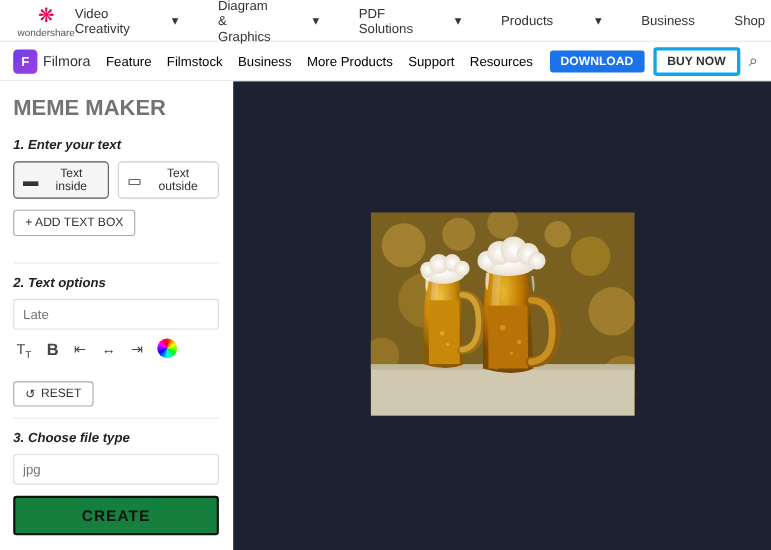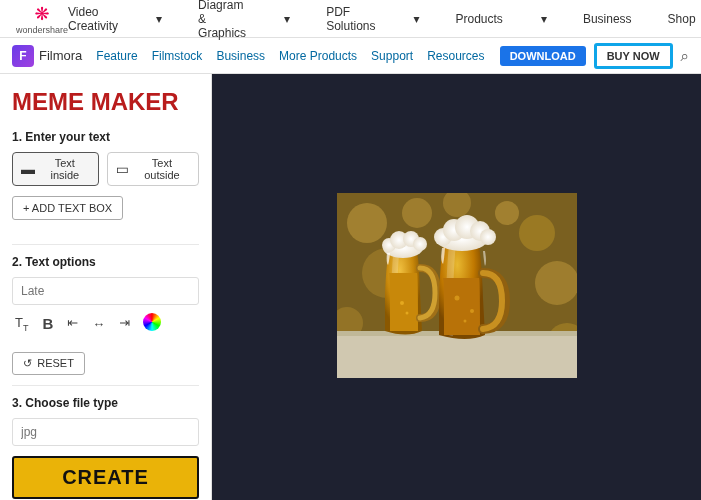--- a/index.html
+++ b/index.html
@@ -73,21 +73,21 @@
       font-weight: 500;
     }
     .filmora-nav-links {
       display: flex;
       gap: 14px;
       align-items: center;
       flex: 1;
     }
     .filmora-nav-links span {
       font-size: 12px;
-      color: #0369a1;
+      color: #000000;
       cursor: pointer;
     }
     .filmora-bar-right {
       display: flex;
       align-items: center;
       gap: 8px;
     }
     .btn-download {
       background: #1a73e8;
       color: #fff;
@@ -125,30 +125,31 @@
     
     .sidebar {
       width: 212px;
       min-width: 212px;
       background: #fff;
       border-right: 1px solid #e0e0e0;
       padding: 14px 12px;
       overflow-y: auto;
     }
     .sidebar-title {
-      font-size: 24px;
-      font-weight: bold;
-      color: #b91c1c;
+      font-size: 20px;
+      font-weight: bold;
+      color: #737373;
       margin-bottom: 14px;
     }
     .section-label {
       font-size: 12px;
       font-weight: bold;
       color: #222;
       margin-bottom: 8px;
+      font-style: italic;
     }
     .text-position-row {
       display: flex;
       gap: 8px;
       margin-bottom: 10px;
     }
     .text-pos-btn {
       display: flex;
       align-items: center;
       gap: 5px;
@@ -241,25 +242,25 @@
       width: 100%;
       border: 1px solid #ddd;
       border-radius: 3px;
       padding: 6px 8px;
       font-size: 12px;
       color: #aaa;
       margin-bottom: 10px;
     }
     .create-btn {
       width: 100%;
-      background: #eab308;
+      background: #15803d;
       border: 2px solid #111;
       border-radius: 3px;
       padding: 8px;
-      font-size: 20px;
+      font-size: 14px;
       font-weight: bold;
       cursor: pointer;
       color: #111;
       letter-spacing: 1px;
     }
 
     
     .canvas-area {
       flex: 1;
       background: #1e2130;

